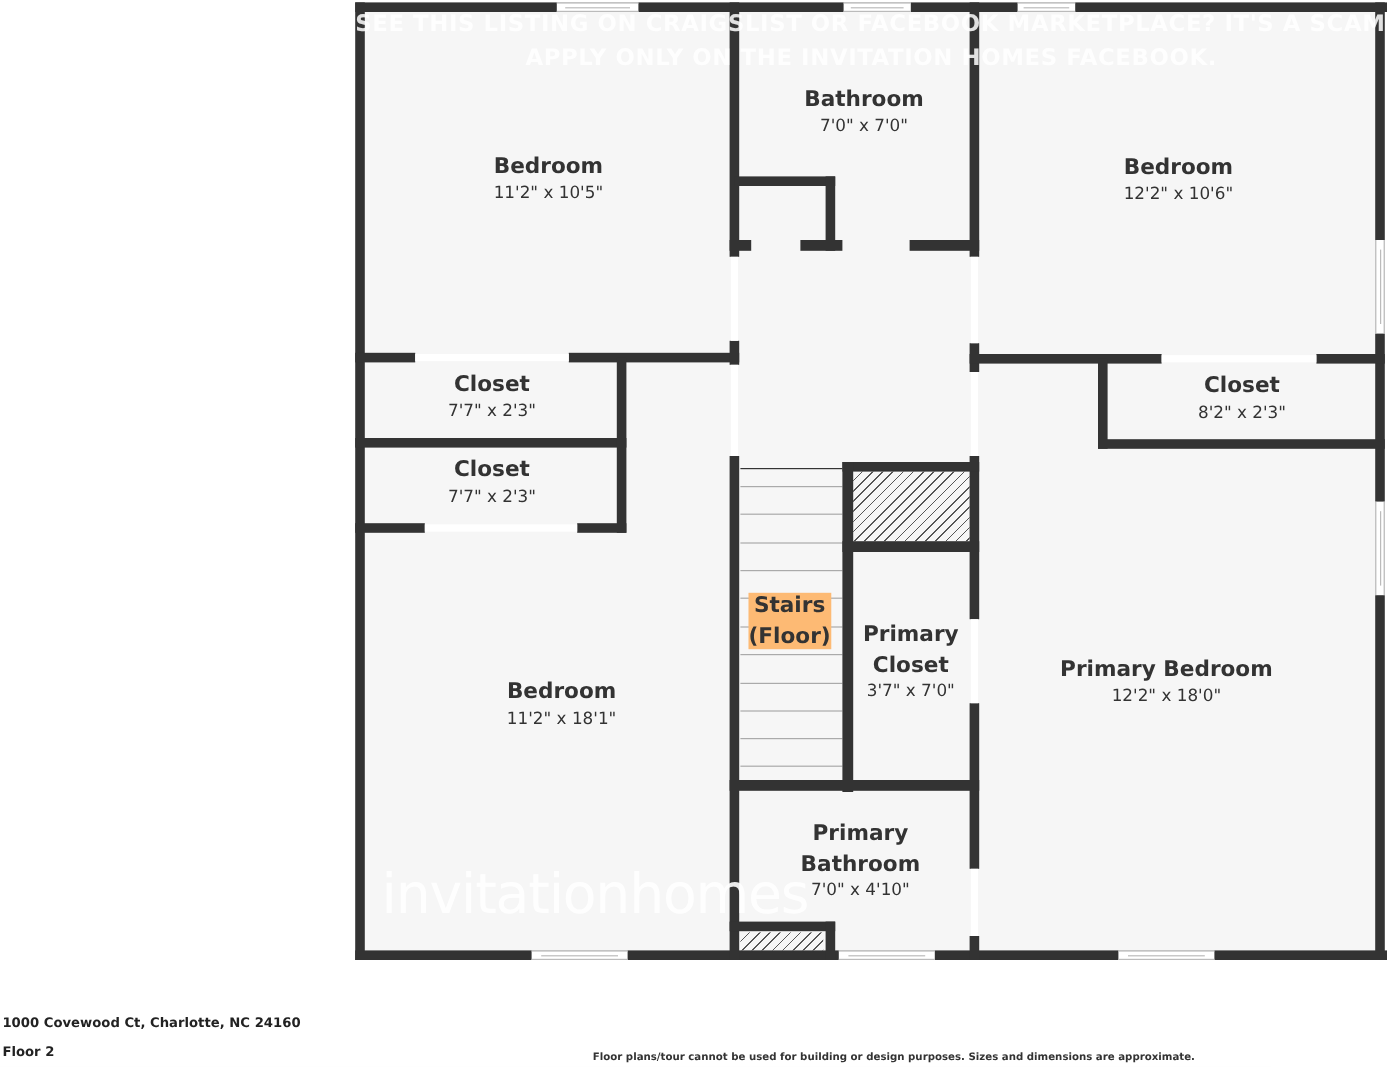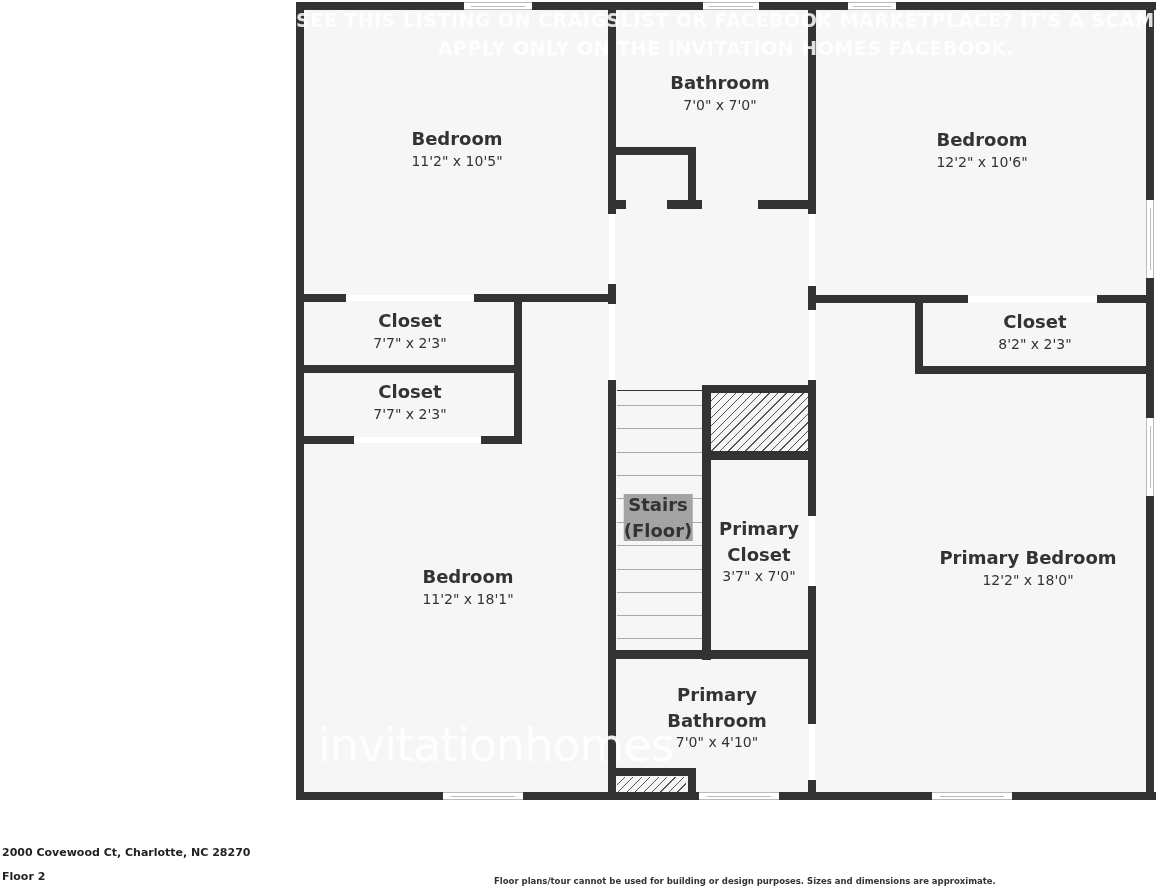--- a/index.html
+++ b/index.html
@@ -154,35 +154,35 @@
     <span class="room-dim">7'7" x 2'3"</span>
   </div>
   <div class="room-label" style="left:1035px;top:311px;">
     <span class="room-name">Closet</span>
     <span class="room-dim">8'2" x 2'3"</span>
   </div>
   <div class="room-label" style="left:468px;top:566px;">
     <span class="room-name">Bedroom</span>
     <span class="room-dim">11'2" x 18'1"</span>
   </div>
-  <div class="room-label" style="left:658px;top:494px;background:#a3a3a3;">
+  <div class="room-label" style="left:658px;top:494px;background:#fdba74;">
     <span class="room-name">Stairs</span>
     <span class="room-name" style="margin-top:4px;">(Floor)</span>
   </div>
   <div class="room-label" style="left:759px;top:518px;">
     <span class="room-name">Primary</span>
     <span class="room-name" style="margin-top:4px;">Closet</span>
     <span class="room-dim">3'7" x 7'0"</span>
   </div>
-  <div class="room-label" style="left:1028px;top:547px;">
+  <div class="room-label" style="left:972px;top:547px;">
     <span class="room-name">Primary Bedroom</span>
     <span class="room-dim">12'2" x 18'0"</span>
   </div>
   <div class="room-label" style="left:717px;top:684px;">
     <span class="room-name">Primary</span>
     <span class="room-name" style="margin-top:4px;">Bathroom</span>
     <span class="room-dim">7'0" x 4'10"</span>
   </div>
 </div>
 
-<div class="footer-text" style="left:2px;top:846px;">2000 Covewood Ct, Charlotte, NC 28270</div>
+<div class="footer-text" style="left:2px;top:846px;">1000 Covewood Ct, Charlotte, NC 24160</div>
 <div class="footer-text" style="left:2px;top:870px;">Floor 2</div>
 <div class="disclaimer" style="left:494px;top:876px;">Floor plans/tour cannot be used for building or design purposes. Sizes and dimensions are approximate.</div>
 
 </body></html>

